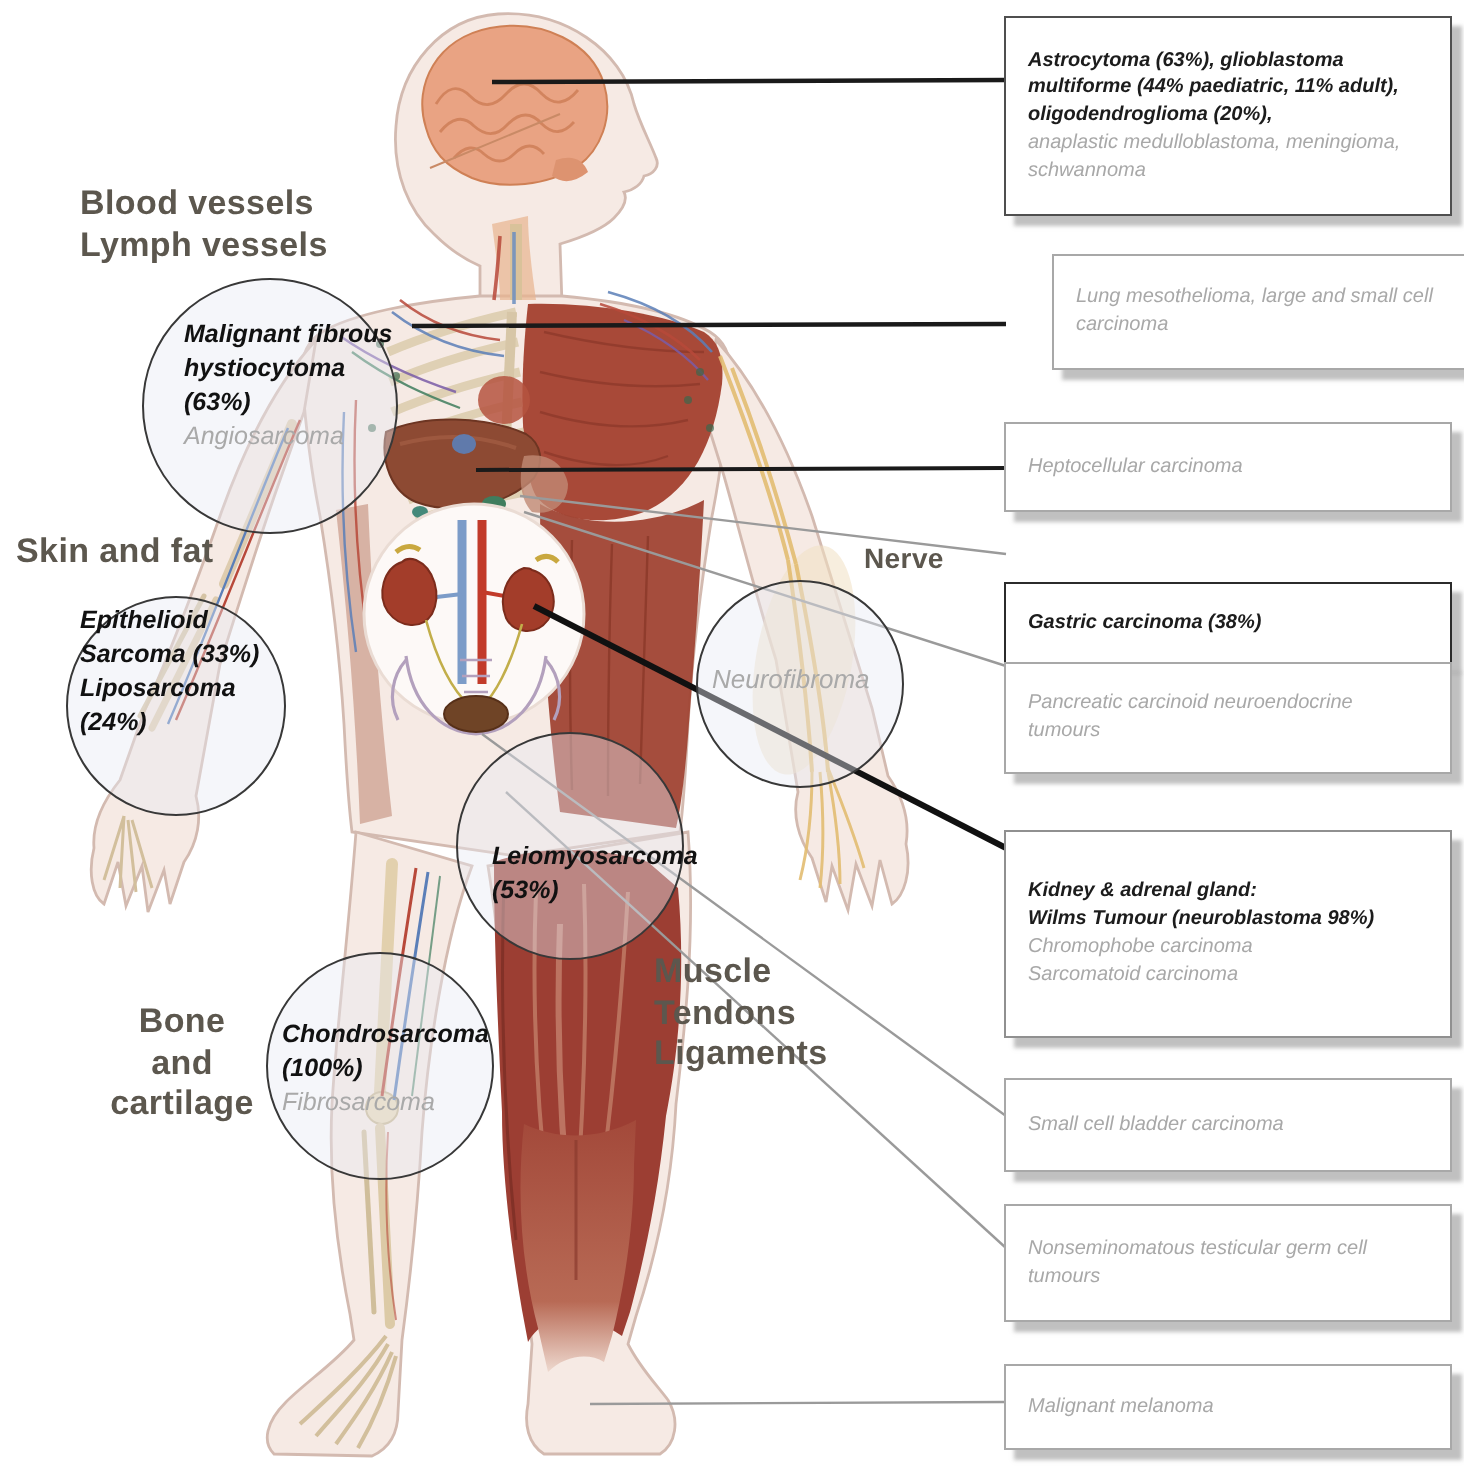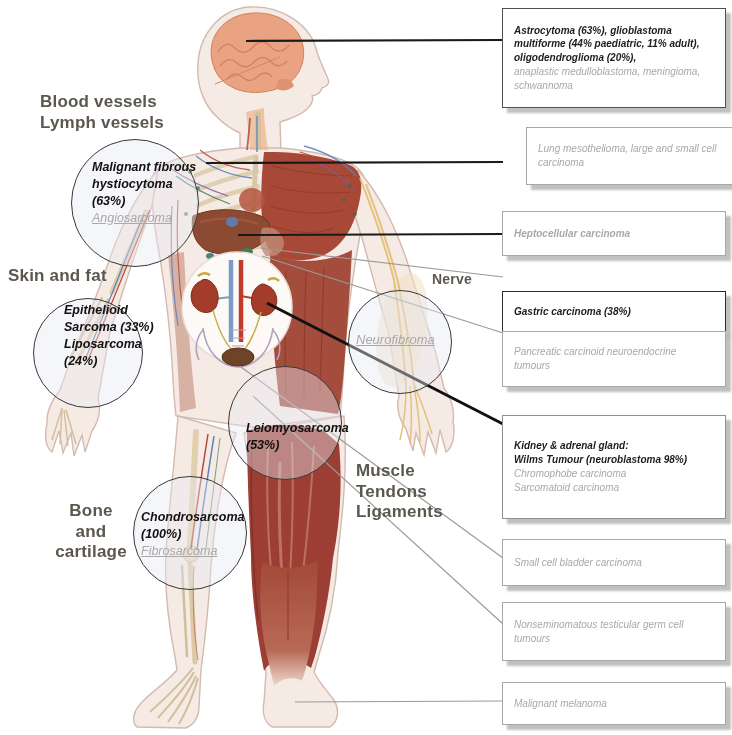--- a/index.html
+++ b/index.html
@@ -27,21 +27,21 @@
   }
   
   .circle{
     position:absolute;border:1.8px solid #383838;border-radius:50%;
     background:rgba(231,233,244,.42);box-sizing:border-box;
   }
   .circle-text{
     position:absolute;font-style:italic;font-size:12.5px;line-height:1.35;
   }
   .circle-text .bold{font-weight:bold;color:#111;}
-  .circle-text .gray{color:#a9a9a9;text-decoration:underline;}
+  .circle-text .gray{color:#a9a9a9;}
 </style>
 </head>
 <body>
 
 <div class="stage">
 
   <svg width="732" height="735" viewBox="0 0 732 735">
     <defs>
       <linearGradient id="calfGrad" x1="0" y1="0" x2="0" y2="1">
         <stop offset="0" stop-color="#a3493a"></stop>
@@ -214,38 +214,38 @@
       <path d="M 295,702 L 503,701" stroke="#9a9a9a" stroke-width="1.2"></path>
     </g>
   </svg>
 
   <div class="anat-label" style="left:40px;top:92px;">
     <div>Blood vessels</div>
     <div>Lymph vessels</div>
   </div>
   <div class="anat-label" style="left:8px;top:266px;">Skin and fat</div>
   <div class="anat-label" style="left:432px;top:271px;font-size:14px;">Nerve</div>
-  <div class="anat-label" style="left:327px;top:461px;margin-left:29px;">
+  <div class="anat-label" style="left:327px;top:476px;">
     <div>Muscle</div>
     <div>Tendons</div>
     <div>Ligaments</div>
   </div>
   <div class="anat-label" style="left:52px;top:501px;width:78px;text-align:center;">
     <div>Bone and</div>
     <div>cartilage</div>
   </div>
 
   <div class="circle" style="left:71px;top:139px;width:128px;height:128px;"></div>
   <div class="circle-text" style="left:92px;top:159px;width:116px;">
     <span class="bold">Malignant fibrous hystiocytoma (63%)</span>
     <div class="gray">Angiosarcoma</div>
   </div>
 
   <div class="circle" style="left:33px;top:298px;width:110px;height:110px;"></div>
-  <div class="circle-text" style="left:64px;top:302px;width:102px;">
+  <div class="circle-text" style="left:40px;top:302px;width:102px;">
     <span class="bold">Epithelioid Sarcoma (33%) Liposarcoma (24%)</span>
   </div>
 
   <div class="circle" style="left:348px;top:290px;width:104px;height:104px;"></div>
   <div class="circle-text" style="left:356px;top:331px;width:92px;font-size:13px;">
     <span class="gray">Neurofibroma</span>
   </div>
 
   <div class="circle" style="left:228px;top:366px;width:114px;height:114px;"></div>
   <div class="circle-text" style="left:246px;top:420px;width:106px;">
@@ -260,21 +260,21 @@
 
   <div class="callout border-dark" style="top:8px;height:100px;">
     <span class="bold">Astrocytoma (63%), glioblastoma multiforme (44% paediatric, 11% adult), oligodendroglioma (20%),</span>
     <span class="gray">anaplastic medulloblastoma, meningioma, schwannoma</span>
   </div>
 
   <div class="callout" style="top:127px;height:58px;margin-left:24px;">
     <span class="gray">Lung mesothelioma, large and small cell carcinoma</span>
   </div>
 
-  <div class="callout" style="top:211px;height:45px;font-weight:bold;">
+  <div class="callout" style="top:211px;height:45px;">
     <span class="gray">Heptocellular carcinoma</span>
   </div>
 
   <div class="callout border-black" style="top:271px;height:41px;margin-top:20px;">
     <span class="bold">Gastric carcinoma (38%)</span>
   </div>
 
   <div class="callout" style="top:331px;height:56px;">
     <span class="gray">Pancreatic carcinoid neuroendocrine tumours</span>
   </div>

